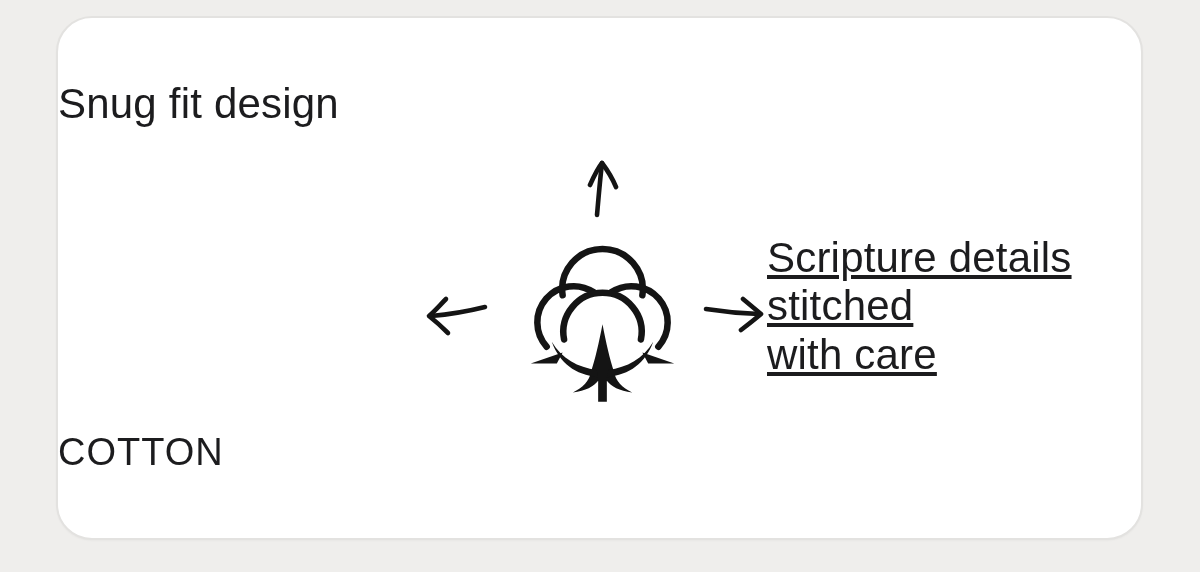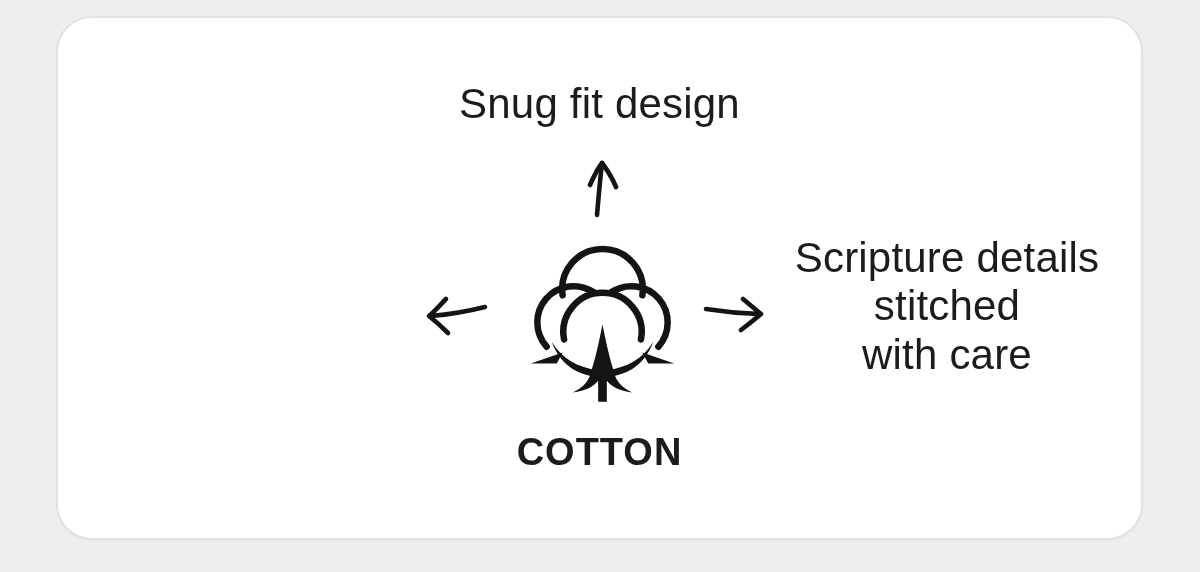--- a/index.html
+++ b/index.html
@@ -17,30 +17,29 @@
     background: #ffffff;
     border: 2.5px solid #e3e2e0;
     border-radius: 36px;
     box-shadow: 0 1px 2px rgba(0,0,0,0.03);
   }
   .label {
     position: absolute;
     color: #1c1c1e;
     font-size: 42px;
     line-height: 1.15;
-    text-align: center;
     white-space: pre-line;
     letter-spacing: 0.2px;
   }
   .label-top   { left: 0; right: 0; top: 62px; }
   .label-left  { left: 32px;  top: 242px; width: 320px; }
-  .label-right { left: 709px; top: 216px; width: 360px; }
+  .label-right { left: 709px; top: 216px; width: 360px; text-decoration: underline; }
   .label-center {
     left: 0; right: 0; top: 413px;
-    font-weight: 700;
+    font-weight: 400;
     font-size: 38px;
     letter-spacing: 1px;
   }
   .arrow { position: absolute; }
   .arrow-up    { left: 527px; top: 142px; width: 36px; height: 58px; }
   .arrow-left  { left: 367px; top: 276px; width: 64px; height: 44px; }
   .arrow-right { left: 645px; top: 276px; width: 62px; height: 42px; }
   .cotton { position: absolute; left: 472px; top: 225px; width: 145px; height: 161px; }
   svg { display: block; width: 100%; height: 100%; }
 </style>

